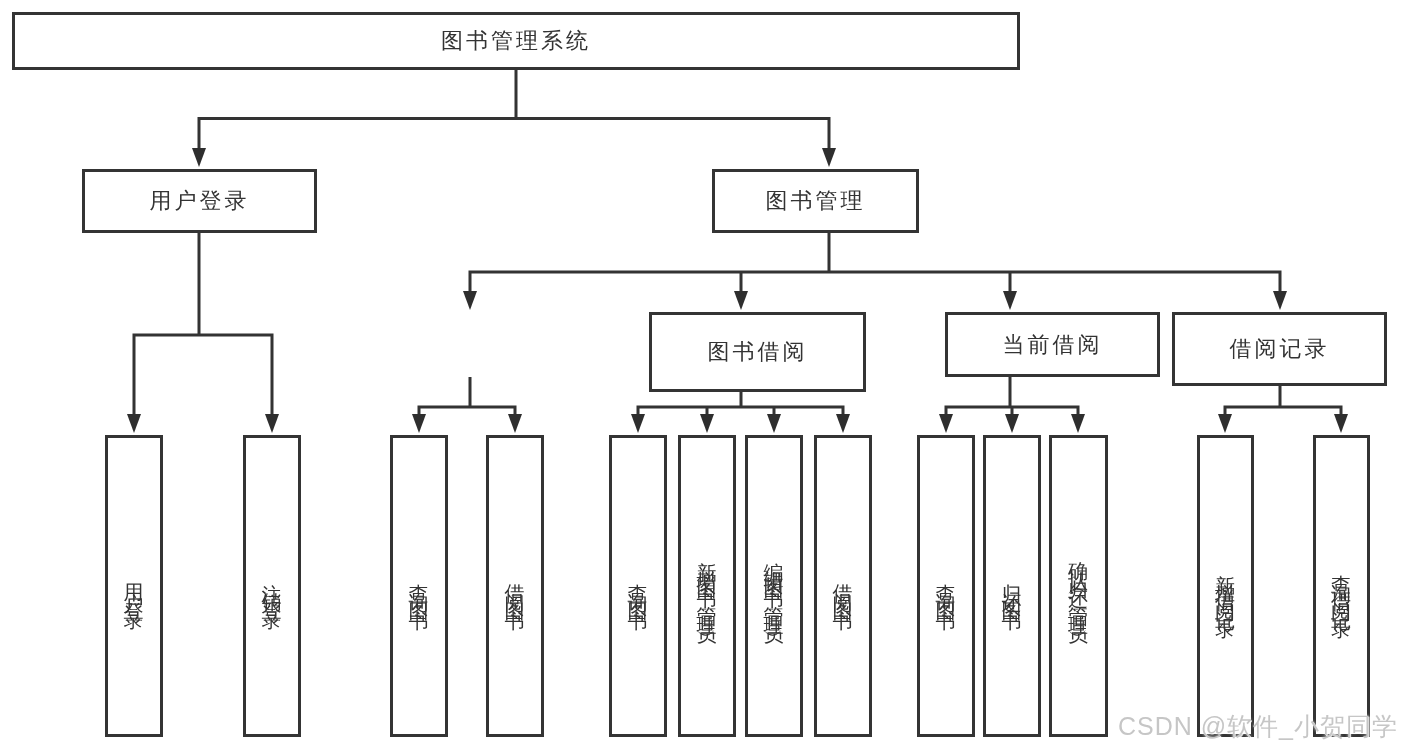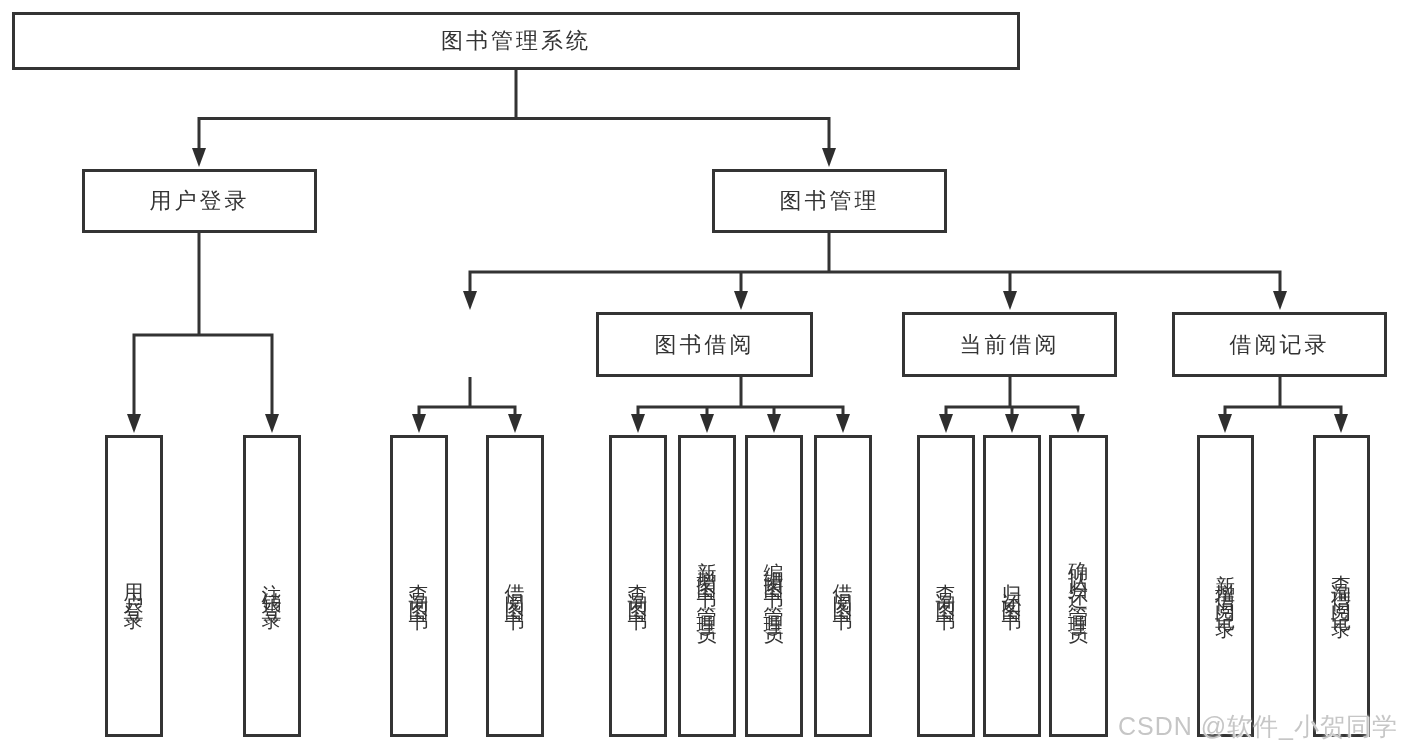--- a/index.html
+++ b/index.html
@@ -80,31 +80,31 @@
     </g>
   </svg>
 
   <div class="hbox" style="left:12px;top:12px;width:1008px;height:58px">
     <span>图书管理系统</span>
   </div>
 
   <div class="hbox" style="left:82px;top:169px;width:235px;height:64px">
     <span>用户登录</span>
   </div>
-  <div class="hbox" style="left:712px;top:169px;width:235px;height:64px">
+  <div class="hbox" style="left:712px;top:169px;width:207px;height:64px">
     <span>图书管理</span>
   </div>
 
-  <div class="hbox" style="left:596px;top:312px;width:217px;height:65px">
+  <div class="hbox" style="left:649px;top:312px;width:217px;height:80px">
     <span>图书借阅</span>
   </div>
-  <div class="hbox" style="left:902px;top:312px;width:215px;height:65px">
+  <div class="hbox" style="left:945px;top:312px;width:215px;height:65px">
     <span>当前借阅</span>
   </div>
-  <div class="hbox" style="left:1172px;top:312px;width:215px;height:65px">
+  <div class="hbox" style="left:1172px;top:312px;width:215px;height:74px">
     <span>借阅记录</span>
   </div>
 
   <div class="vbox" style="left:105px">
     <span class="vtext">用户登录</span>
   </div>
   <div class="vbox" style="left:243px">
     <span class="vtext">注销登录</span>
   </div>
 

